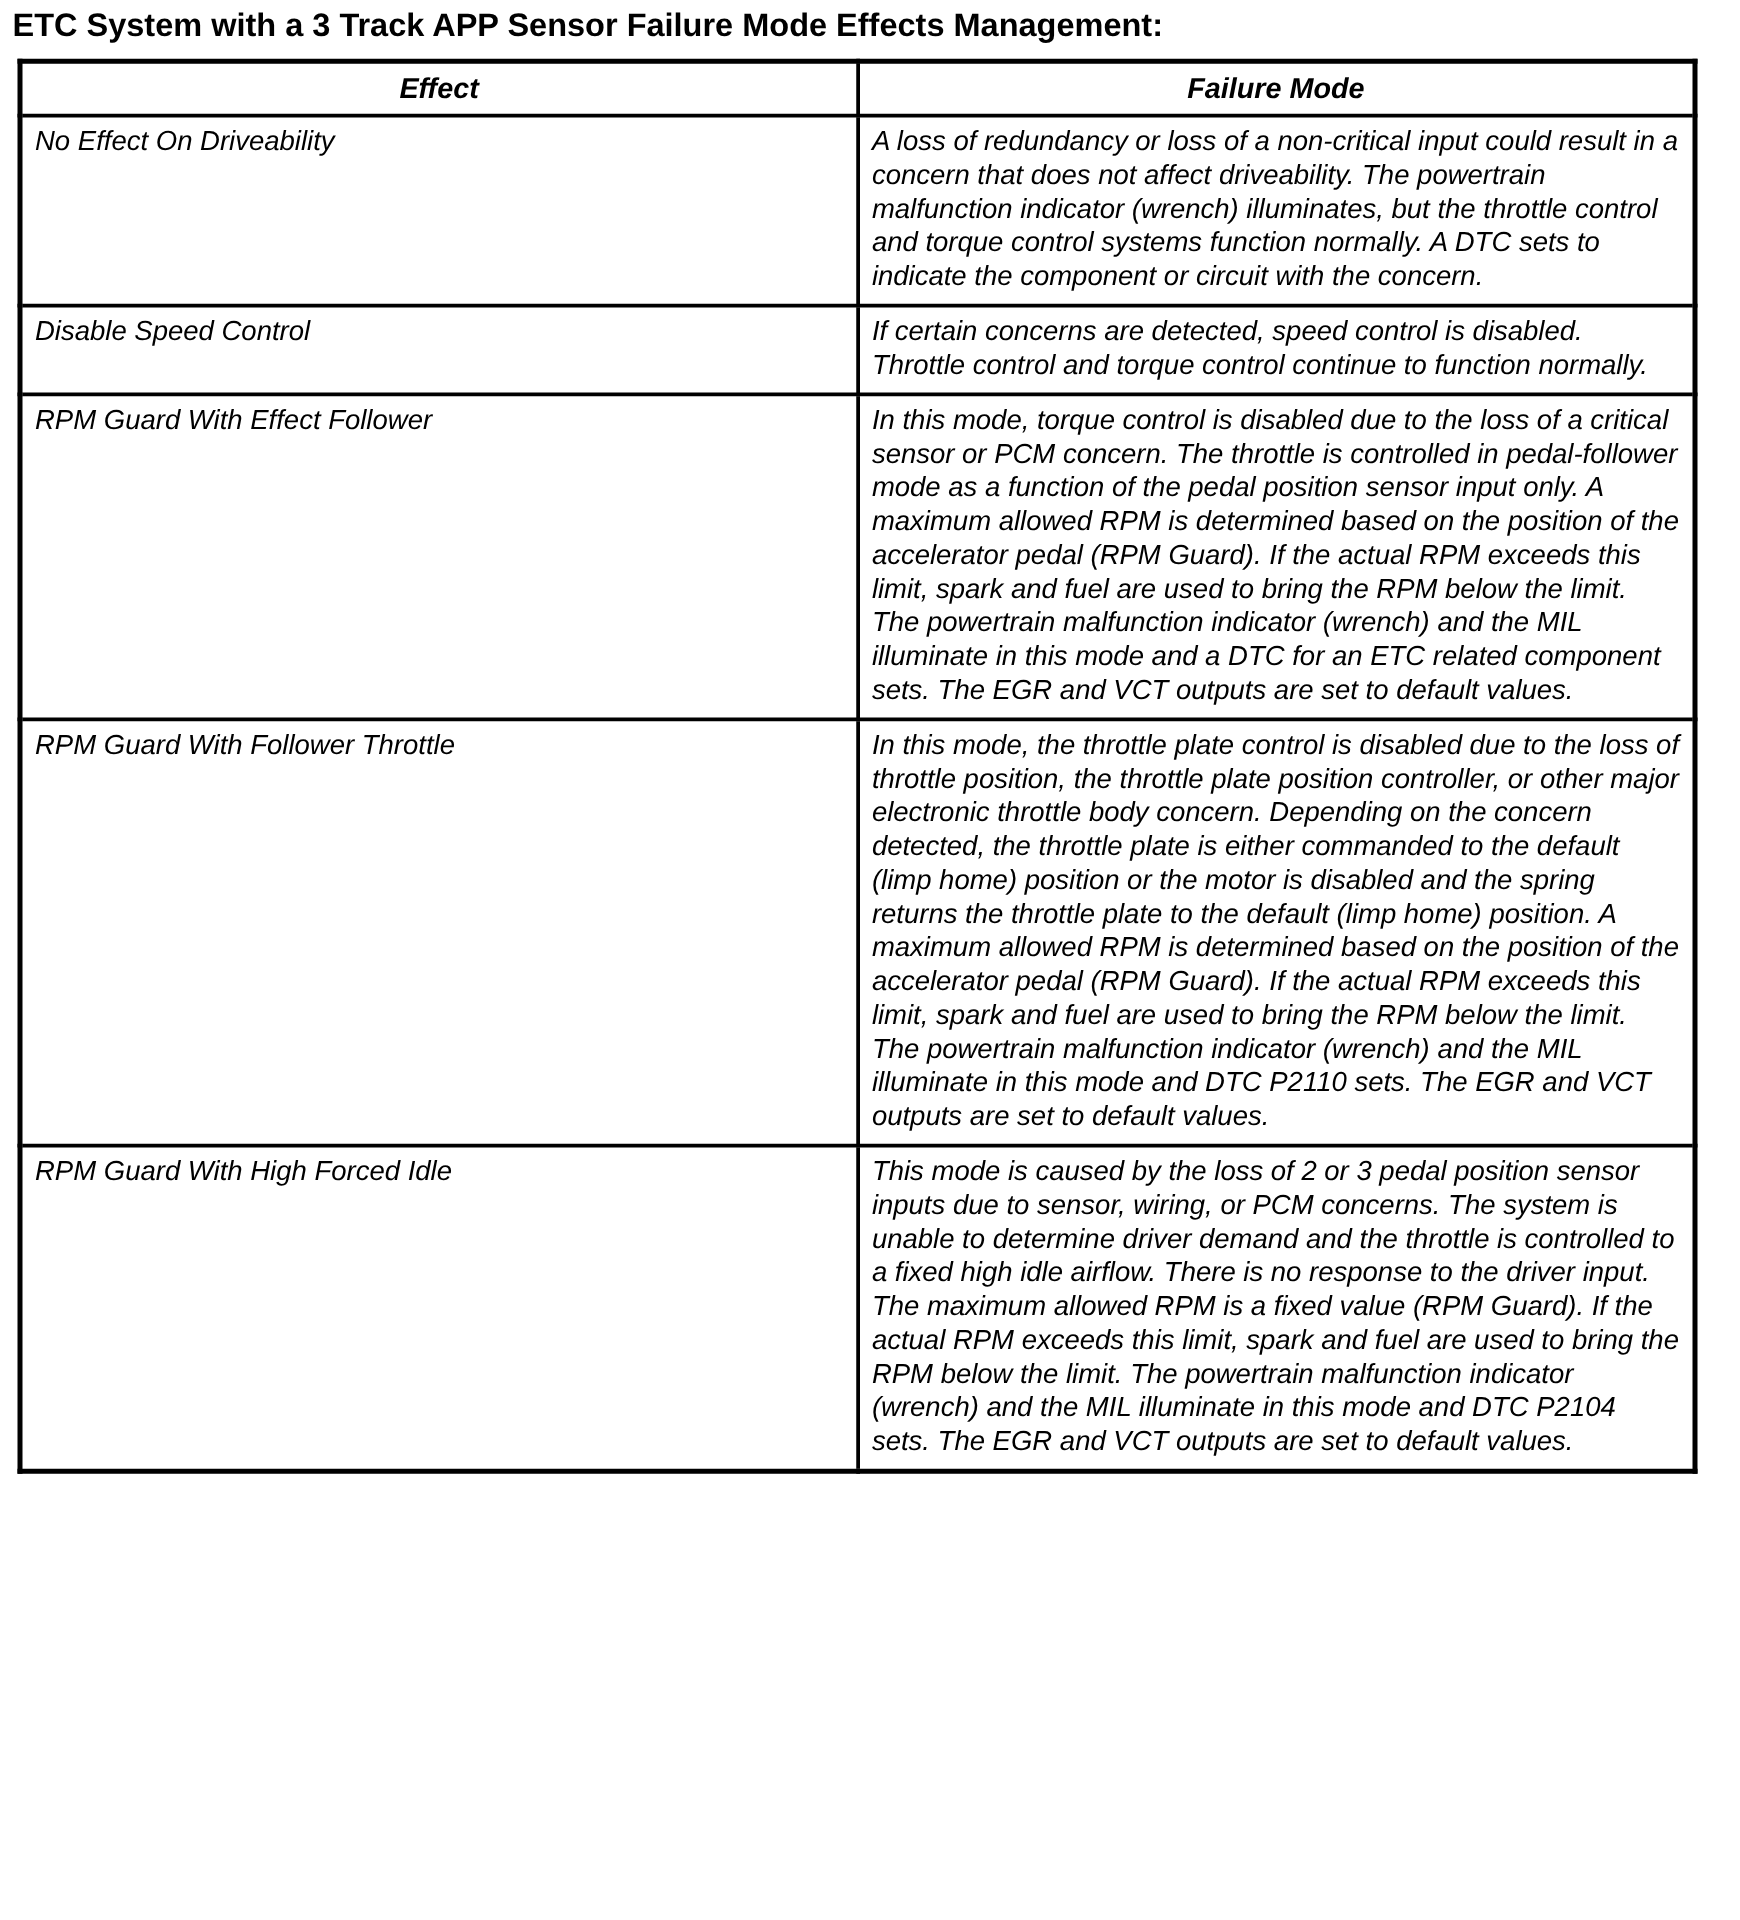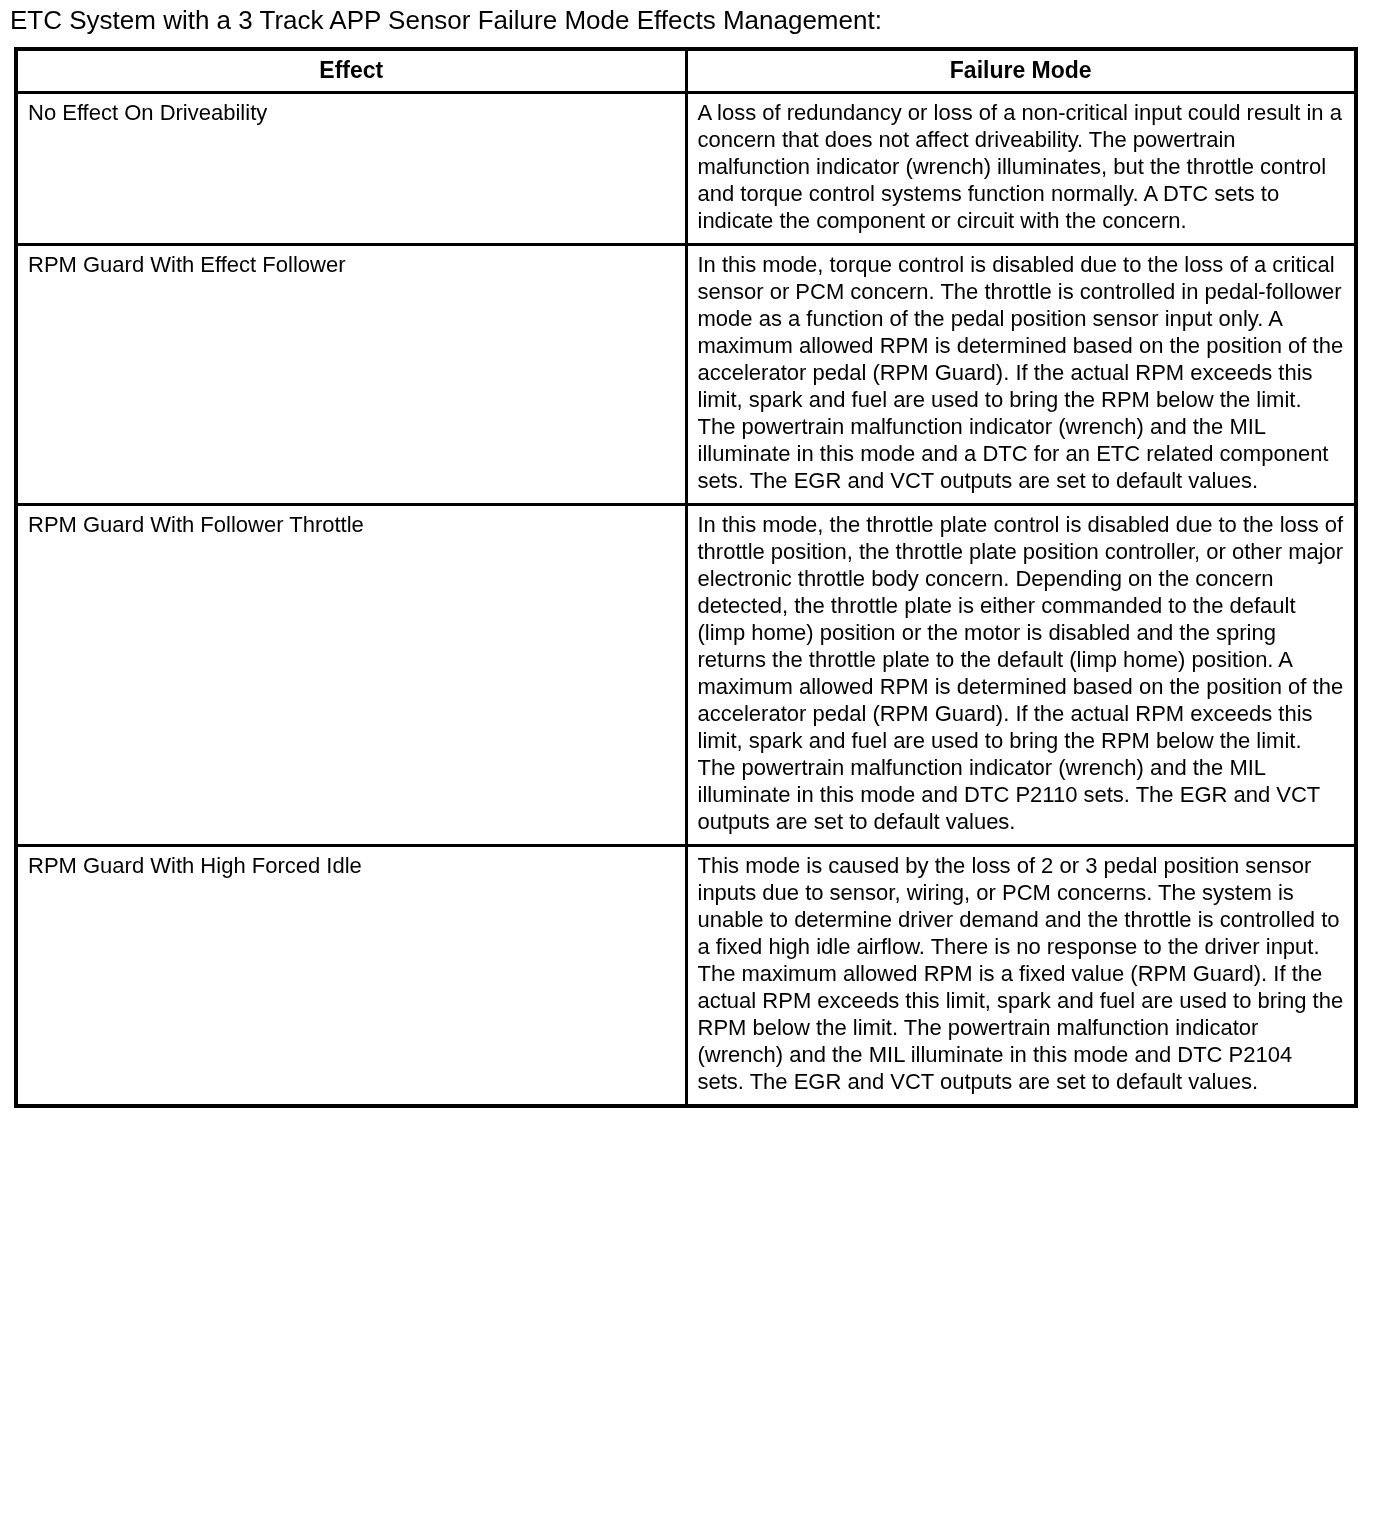--- a/index.html
+++ b/index.html
@@ -12,33 +12,34 @@
   .page {
     width: 1392px;
     height: 1536px;
     box-sizing: border-box;
     background: #ffffff;
     padding-top: 4px;
   }
   .title {
     margin: 2px 0 12px 10px;
     font-size: 26px;
-    font-weight: normal;
+    font-weight: bold;
     letter-spacing: 0px;
     line-height: 1.1;
   }
   table.fmem-table {
     border-collapse: collapse;
     table-layout: fixed;
     width: 1344px;
     margin-left: 14px;
     background: #ffffff;
   }
   table.fmem-table, table.fmem-table th, table.fmem-table td {
     border: 3px solid #000000;
+    font-style: italic;
   }
   table.fmem-table {
     border-width: 4px;
   }
   table.fmem-table th {
     width: 50%;
     font-size: 23px;
     font-weight: bold;
     text-align: center;
     padding: 6px 8px 7px 8px;
@@ -66,20 +67,24 @@
         <th>Effect</th>
         <th>Failure Mode</th>
       </tr>
     </thead>
     <tbody>
       <tr>
         <td class="effect-cell">No Effect On Driveability</td>
         <td class="failure-cell">A loss of redundancy or loss of a non-critical input could result in a concern that does not affect driveability. The powertrain malfunction indicator (wrench) illuminates, but the throttle control and torque control systems function normally. A DTC sets to indicate the component or circuit with the concern.</td>
       </tr>
       <tr>
+        <td class="effect-cell">Disable Speed Control</td>
+        <td class="failure-cell">If certain concerns are detected, speed control is disabled. Throttle control and torque control continue to function normally.</td>
+      </tr>
+      <tr>
         <td class="effect-cell">RPM Guard With Effect Follower</td>
         <td class="failure-cell">In this mode, torque control is disabled due to the loss of a critical sensor or PCM concern. The throttle is controlled in pedal-follower mode as a function of the pedal position sensor input only. A maximum allowed RPM is determined based on the position of the accelerator pedal (RPM Guard). If the actual RPM exceeds this limit, spark and fuel are used to bring the RPM below the limit. The powertrain malfunction indicator (wrench) and the MIL illuminate in this mode and a DTC for an ETC related component sets. The EGR and VCT outputs are set to default values.</td>
       </tr>
       <tr>
         <td class="effect-cell">RPM Guard With Follower Throttle</td>
         <td class="failure-cell">In this mode, the throttle plate control is disabled due to the loss of throttle position, the throttle plate position controller, or other major electronic throttle body concern. Depending on the concern detected, the throttle plate is either commanded to the default (limp home) position or the motor is disabled and the spring returns the throttle plate to the default (limp home) position. A maximum allowed RPM is determined based on the position of the accelerator pedal (RPM Guard). If the actual RPM exceeds this limit, spark and fuel are used to bring the RPM below the limit. The powertrain malfunction indicator (wrench) and the MIL illuminate in this mode and DTC P2110 sets. The EGR and VCT outputs are set to default values.</td>
       </tr>
       <tr>
         <td class="effect-cell">RPM Guard With High Forced Idle</td>
         <td class="failure-cell">This mode is caused by the loss of 2 or 3 pedal position sensor inputs due to sensor, wiring, or PCM concerns. The system is unable to determine driver demand and the throttle is controlled to a fixed high idle airflow. There is no response to the driver input. The maximum allowed RPM is a fixed value (RPM Guard). If the actual RPM exceeds this limit, spark and fuel are used to bring the RPM below the limit. The powertrain malfunction indicator (wrench) and the MIL illuminate in this mode and DTC P2104 sets. The EGR and VCT outputs are set to default values.</td>

